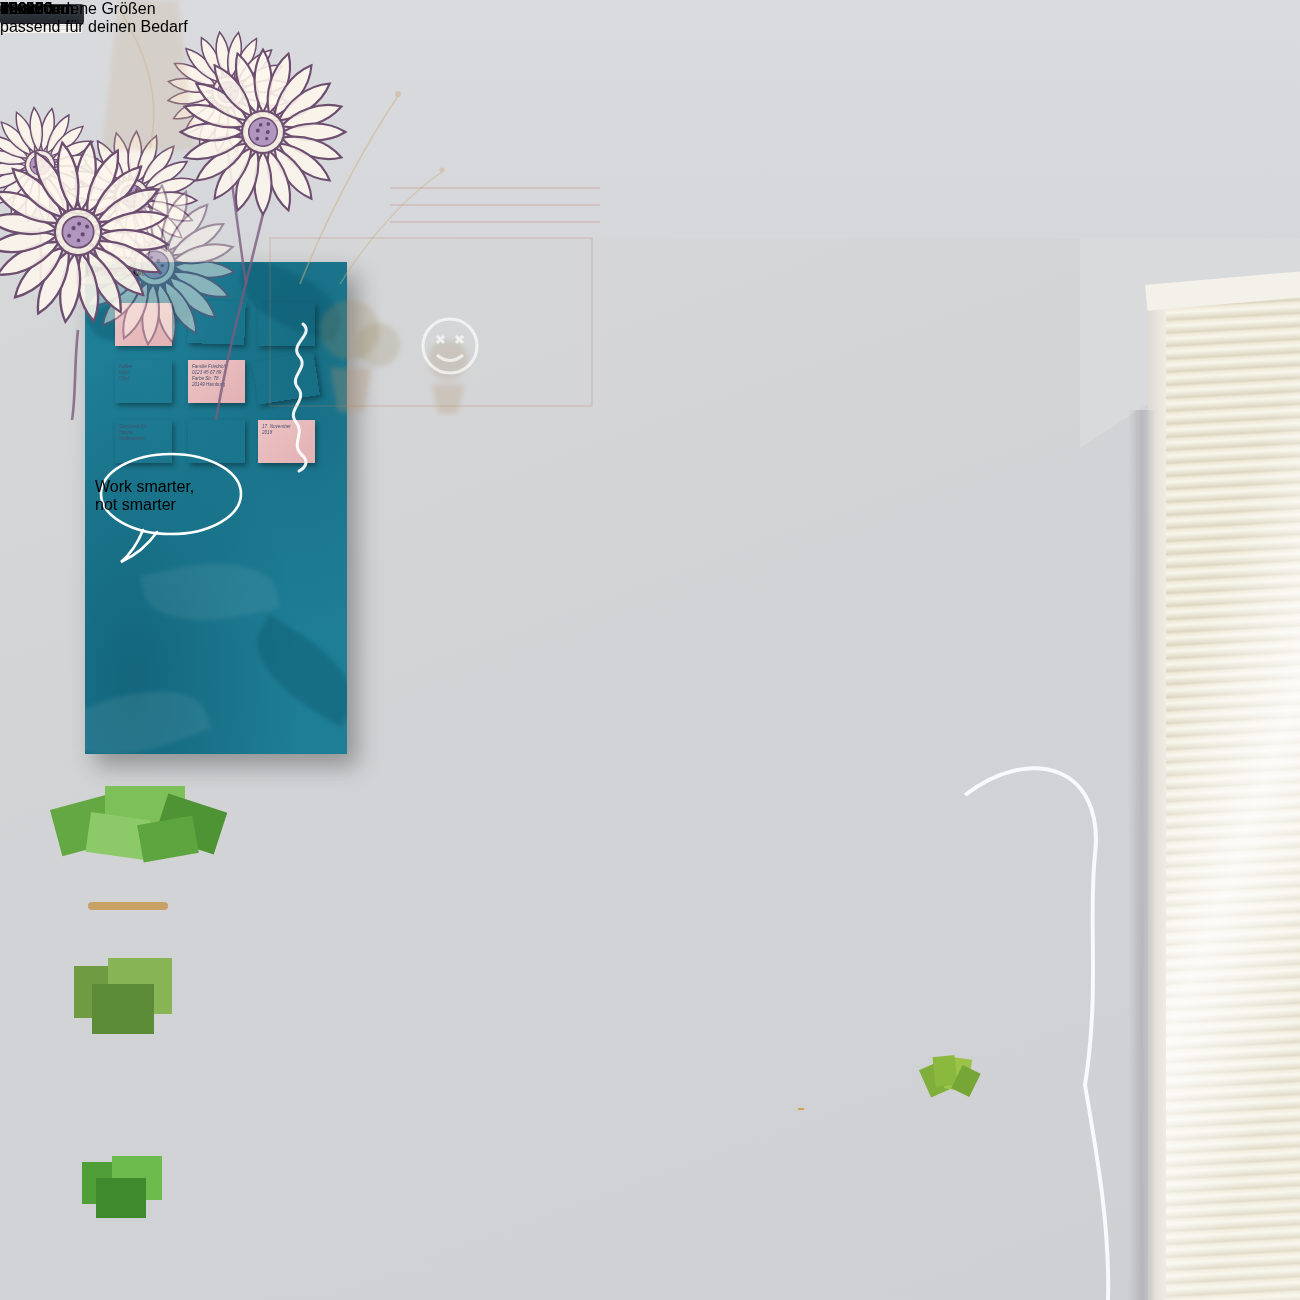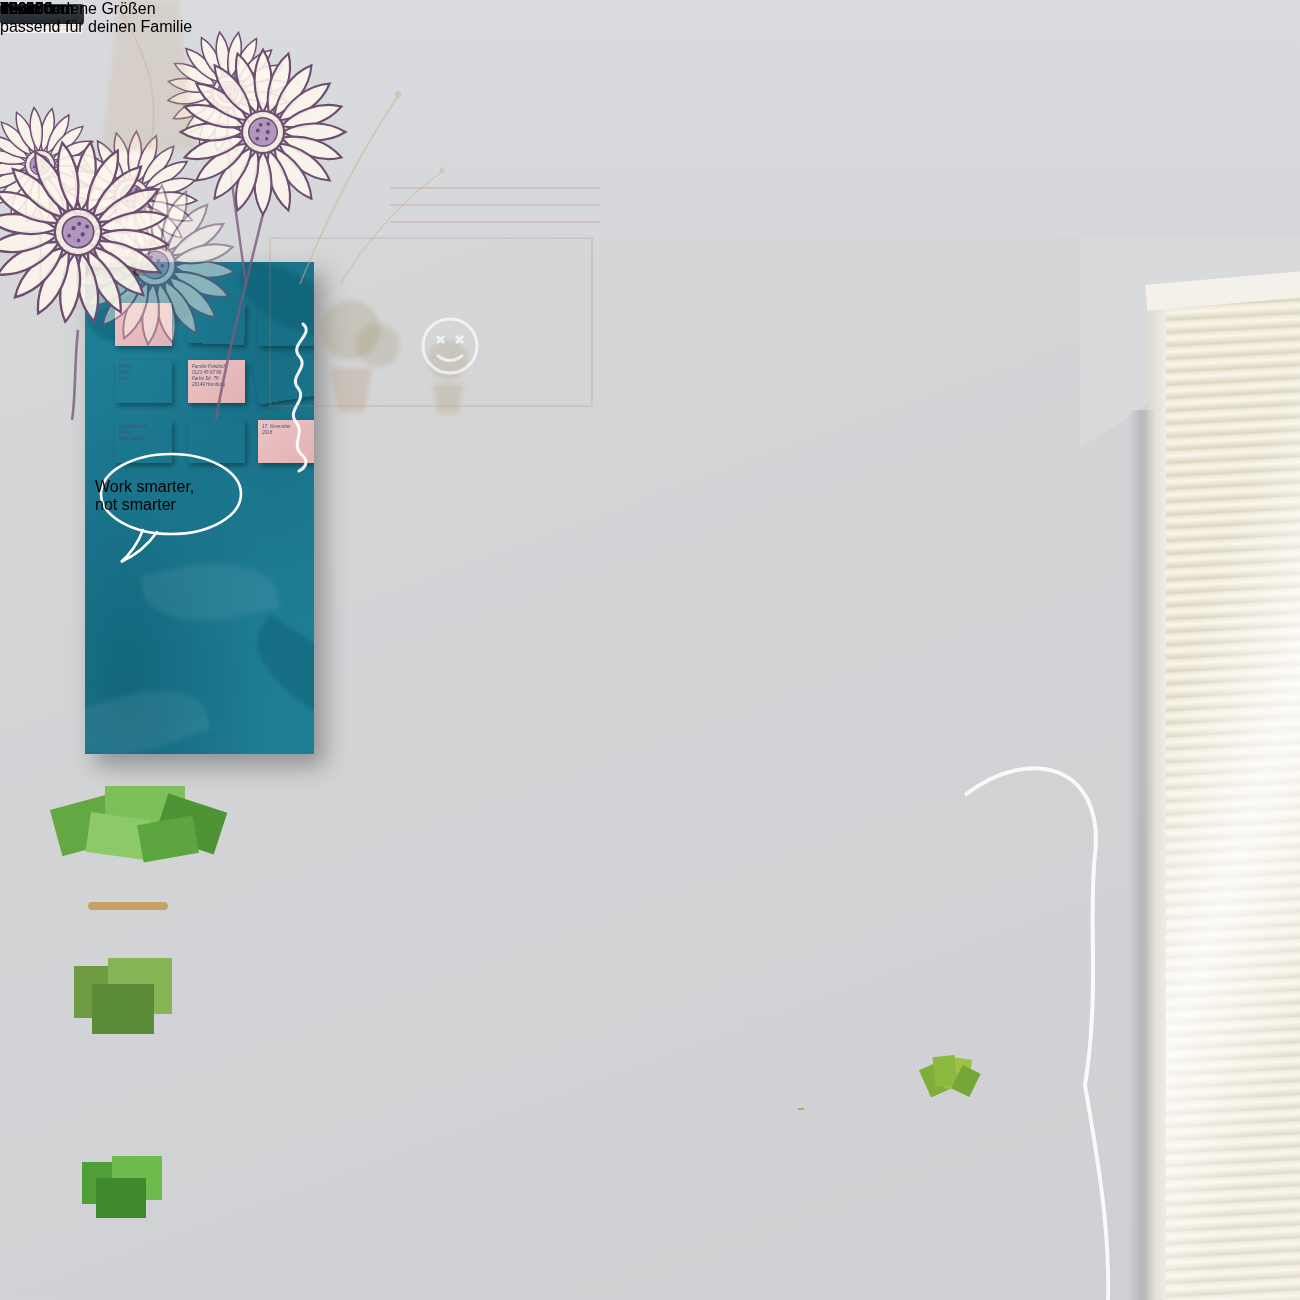--- a/index.html
+++ b/index.html
@@ -25,21 +25,21 @@
   
   .board{box-shadow:10px 12px 22px rgba(40,40,40,.38);}
   .teal{background:
      radial-gradient(at 18% 85%, rgba(8,78,98,.5), transparent 55%),
      radial-gradient(at 82% 18%, rgba(8,78,98,.35), transparent 50%),
      #1e7e96; overflow:hidden;}
   .leaf{background:rgba(9,84,104,.38);border-radius:0 70% 0 70%;filter:blur(2px);}
   .leaf.lt{background:rgba(255,255,255,.07);}
 
   
-  .teal-board{left:85px;top:262px;width:229px;height:492px;}
+  .teal-board{left:85px;top:262px;width:262px;height:492px;}
   .note{width:57px;height:43px;box-shadow:2px 3px 5px rgba(0,0,0,.35);}
   .note .ntx{position:absolute;left:4px;top:4px;right:3px;font-size:4.6px;line-height:1.3;
              color:#47506b;font-style:italic;white-space:pre-line;}
   .c-pink{background:linear-gradient(135deg,#ecc3c4,#e2b1b4);}
   .c-yellow{background:linear-gradient(135deg,#ece2ae,#ddd093;}
   .c-blue{background:linear-gradient(135deg,#c2d5de,#aec7d2);}
   .bubble-txt{color:#fff;font-style:italic;font-size:15px;letter-spacing:.5px;text-align:center;width:140px;}
   .hex{clip-path:polygon(25% 5%,75% 5%,98% 50%,75% 95%,25% 95%,2% 50%);
        background:radial-gradient(circle at 35% 35%,#b98a5e,#8a5f3c);}
   .invoice{left:78px;top:266px;width:169px;height:190px;background:rgba(251,251,250,.94);
@@ -412,21 +412,21 @@
   <div class="a">
     <div class="a blob" style="left:924px;top:1064px;width:24px;height:30px;background:#7fae3a;transform:rotate(-24deg)"></div>
     <div class="a blob" style="left:946px;top:1058px;width:24px;height:32px;background:#9bc34a;transform:rotate(8deg)"></div>
     <div class="a blob" style="left:934px;top:1056px;width:22px;height:30px;background:#8bb83f;transform:rotate(-6deg)"></div>
     <div class="a blob" style="left:956px;top:1068px;width:20px;height:26px;background:#76a636;transform:rotate(26deg)"></div>
     <div class="a pot" style="left:928px;top:1090px;width:44px;height:38px"></div>
   </div>
 
   <div class="a banner">
     <div class="banner-title">Verschiedene Größen</div>
-    <div class="banner-sub">passend für deinen Familie</div>
+    <div class="banner-sub">passend für deinen Bedarf</div>
   </div>
 
   <div class="a pill p1"><span>45x30cm</span></div>
   <div class="a pill p2"><span>60x40cm</span></div>
   <div class="a pill p3"><span>75x50cm</span></div>
   <div class="a pill p4"><span>90x60cm</span></div>
   <div class="a pill p5"><span>100x50cm</span></div>
   <div class="a pill p6"><span>100x70cm</span></div>
   <div class="a pill p7"><span>120x60cm</span></div>
   <div class="a pill p8"><span>120x80cm</span></div>

